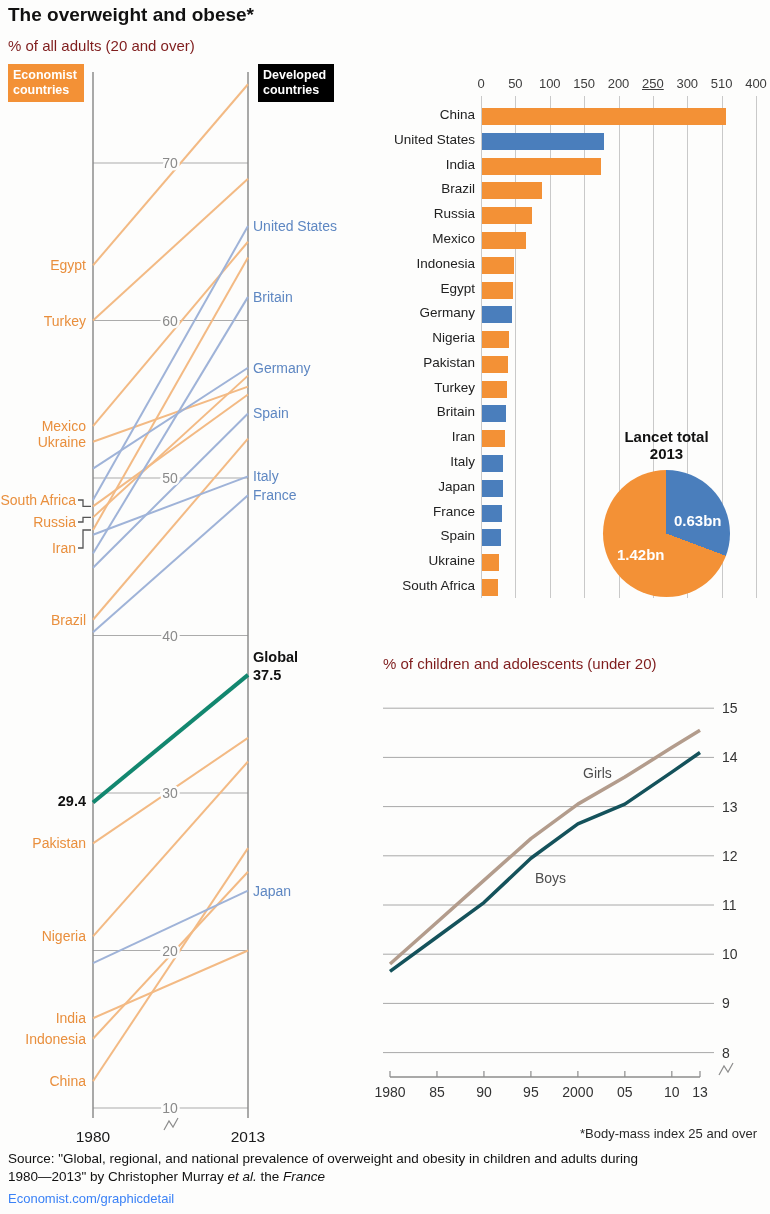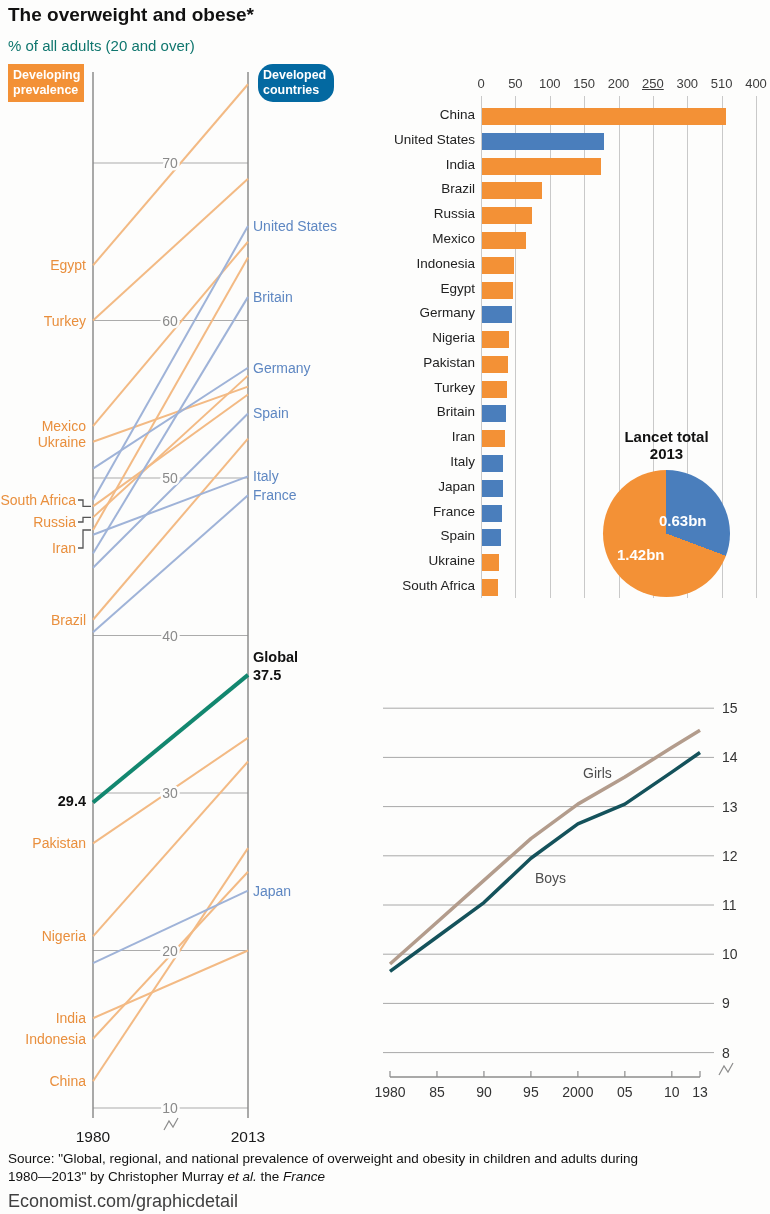--- a/index.html
+++ b/index.html
@@ -1,50 +1,50 @@
 <!DOCTYPE html>
 <html><head>
 <meta charset="utf-8">
 <style>
   html,body{margin:0;padding:0;background:#fff;}
   .page{position:relative;width:770px;height:1214px;background:#fdfdfc;font-family:"Liberation Sans",sans-serif;overflow:hidden;}
   .page-title{position:absolute;left:8px;top:4px;margin:0;font-size:19px;font-weight:800;color:#111;}
-  .sub{position:absolute;font-size:15px;color:#0f766e;}
+  .sub{position:absolute;font-size:15px;color:#7f1d1d;}
   .sub.left{left:8px;top:37px;}
   .sub.bar-title{left:378px;top:40px;}
   .sub.line-title{left:383px;top:655px;}
   .legend{position:absolute;width:66px;padding:4px 5px;color:#fff;font-weight:700;font-size:12.5px;line-height:1.18;}
   .legend.dev1{left:8px;top:64px;}
   .legend.dev2{left:258px;top:64px;}
   #slope-svg{position:absolute;left:0;top:56px;}
   #children-svg{position:absolute;left:373px;top:645px;}
   svg{font-family:"Liberation Sans",sans-serif;}
   #bar-chart{position:absolute;left:378px;top:76px;width:392px;height:540px;}
   .btick{position:absolute;top:0;transform:translateX(-50%);font-size:13px;color:#3d3d3d;}
   .bgrid{position:absolute;top:20px;height:502px;width:1px;background:#c9c9c9;}
   .blabel{position:absolute;left:0;width:97px;text-align:right;font-size:13.5px;color:#222;white-space:nowrap;}
   .bbar{position:absolute;height:17px;}
   .pie-head{position:absolute;left:600px;top:428px;width:133px;text-align:center;font-weight:700;font-size:15px;color:#111;line-height:1.15;}
   #pie{position:absolute;left:603px;top:470px;width:127px;height:127px;border-radius:50%;}
   .pie-label{position:absolute;color:#fff;font-weight:700;font-size:15px;}
   .pie-label.l1{left:14px;top:76px;}
-  .pie-label.l2{left:56px;top:42px;}
+  .pie-label.l2{left:71px;top:42px;}
   .footnote{position:absolute;left:470px;top:1126px;width:287px;text-align:right;font-size:13px;color:#2b2b2b;}
   .source{position:absolute;left:8px;top:1150px;width:756px;font-size:13.5px;color:#111;line-height:1.3;}
-  .site{position:absolute;left:8px;top:1191px;font-size:18px;color:#404040;}
+  .site{position:absolute;left:8px;top:1191px;font-size:13px;color:#3b82f6;}
 </style>
 </head>
 <body>
 
 <div class="page">
   <h1 class="page-title">The overweight and obese*</h1>
 
   <div class="sub left">% of all adults (20 and over)</div>
-  <div class="legend dev1" style="background: rgb(243, 145, 54);">Developing prevalence</div>
-  <div class="legend dev2" style="background: #0369a1; border-radius: 15px;">Developed countries</div>
+  <div class="legend dev1" style="background: rgb(243, 145, 54);">Economist countries</div>
+  <div class="legend dev2" style="background: #000000;">Developed countries</div>
   <svg id="slope-svg" width="372" height="1104">
       <line x1="93" x2="248" y1="1052" y2="1052" stroke="#ababab" stroke-width="1"></line>
       <line x1="93" x2="248" y1="894.5" y2="894.5" stroke="#ababab" stroke-width="1"></line>
       <line x1="93" x2="248" y1="737" y2="737" stroke="#ababab" stroke-width="1"></line>
       <line x1="93" x2="248" y1="579.5" y2="579.5" stroke="#ababab" stroke-width="1"></line>
       <line x1="93" x2="248" y1="422" y2="422" stroke="#ababab" stroke-width="1"></line>
       <line x1="93" x2="248" y1="264.5" y2="264.5" stroke="#ababab" stroke-width="1"></line>
       <line x1="93" x2="248" y1="107" y2="107" stroke="#ababab" stroke-width="1"></line>
       <line x1="93" x2="93" y1="16" y2="1062" stroke="#8c8c8c" stroke-width="1.5"></line>
       <line x1="248" x2="248" y1="16" y2="1062" stroke="#8c8c8c" stroke-width="1.5"></line>
@@ -170,20 +170,21 @@
 
   <div class="pie-head">
     <div>Lancet total</div>
     <div>2013</div>
   </div>
   <div id="pie" style="background: conic-gradient(rgb(74, 126, 188) 0deg, rgb(74, 126, 188) 110.6deg, rgb(243, 145, 54) 110.6deg, rgb(243, 145, 54) 360deg);">
     <span class="pie-label l1">1.42bn</span>
     <span class="pie-label l2">0.63bn</span>
   </div>
 
+  <div class="sub line-title">% of children and adolescents (under 20)</div>
   <svg id="children-svg" width="397" height="470">
       <line x1="10" x2="341" y1="407.6" y2="407.6" stroke="#a8a8a8" stroke-width="1"></line>
       <text x="349" y="412.6" fill="#333" font-size="14">8</text>
       <line x1="10" x2="341" y1="358.4" y2="358.4" stroke="#a8a8a8" stroke-width="1"></line>
       <text x="349" y="363.4" fill="#333" font-size="14">9</text>
       <line x1="10" x2="341" y1="309.2" y2="309.2" stroke="#a8a8a8" stroke-width="1"></line>
       <text x="349" y="314.2" fill="#333" font-size="14">10</text>
       <line x1="10" x2="341" y1="260" y2="260" stroke="#a8a8a8" stroke-width="1"></line>
       <text x="349" y="265" fill="#333" font-size="14">11</text>
       <line x1="10" x2="341" y1="210.8" y2="210.8" stroke="#a8a8a8" stroke-width="1"></line>
@@ -210,19 +211,20 @@
       <line x1="298.82" x2="298.82" y1="426" y2="432" stroke="#8c8c8c" stroke-width="1.2"></line>
       <text x="298.82" y="452" text-anchor="middle" fill="#333" font-size="14">10</text>
       <line x1="327.002" x2="327.002" y1="426" y2="432" stroke="#8c8c8c" stroke-width="1.2"></line>
       <text x="327.002" y="452" text-anchor="middle" fill="#333" font-size="14">13</text>
       <path d="M346,430 l5,-9 l4,6 l5,-9" stroke="#8c8c8c" fill="none" stroke-width="1.2"></path>
       <polyline points="17,319.03999999999996 63.97,277.21999999999997 110.94,235.4 157.91,193.58 204.88,159.13999999999996 251.85,132.08 298.82,102.56000000000003 327.002,85.33999999999995" fill="none" stroke="#B39C8C" stroke-width="3.5" stroke-linejoin="round"></polyline>
       <text x="210" y="133" fill="#4d4d4d" font-size="14">Girls</text>
       <polyline points="17,326.41999999999996 63.97,291.98 110.94,257.53999999999996 157.91,213.26000000000005 204.88,178.82 251.85,159.13999999999996 298.82,127.16000000000003 327.002,107.48000000000002" fill="none" stroke="#14525B" stroke-width="3.5" stroke-linejoin="round"></polyline>
       <text x="162" y="238" fill="#4d4d4d" font-size="14">Boys</text>
     </svg>
+  <div class="footnote">*Body-mass index 25 and over</div>
 
   <div class="source">
     <span>Source: "Global, regional, and national prevalence of overweight and obesity in children and adults during</span><br>
     <span>1980—2013" by Christopher Murray </span><i>et al.</i><span> the </span><i>France</i>
   </div>
   <div class="site">Economist.com/graphicdetail</div>
 </div>
 
 </body></html>

